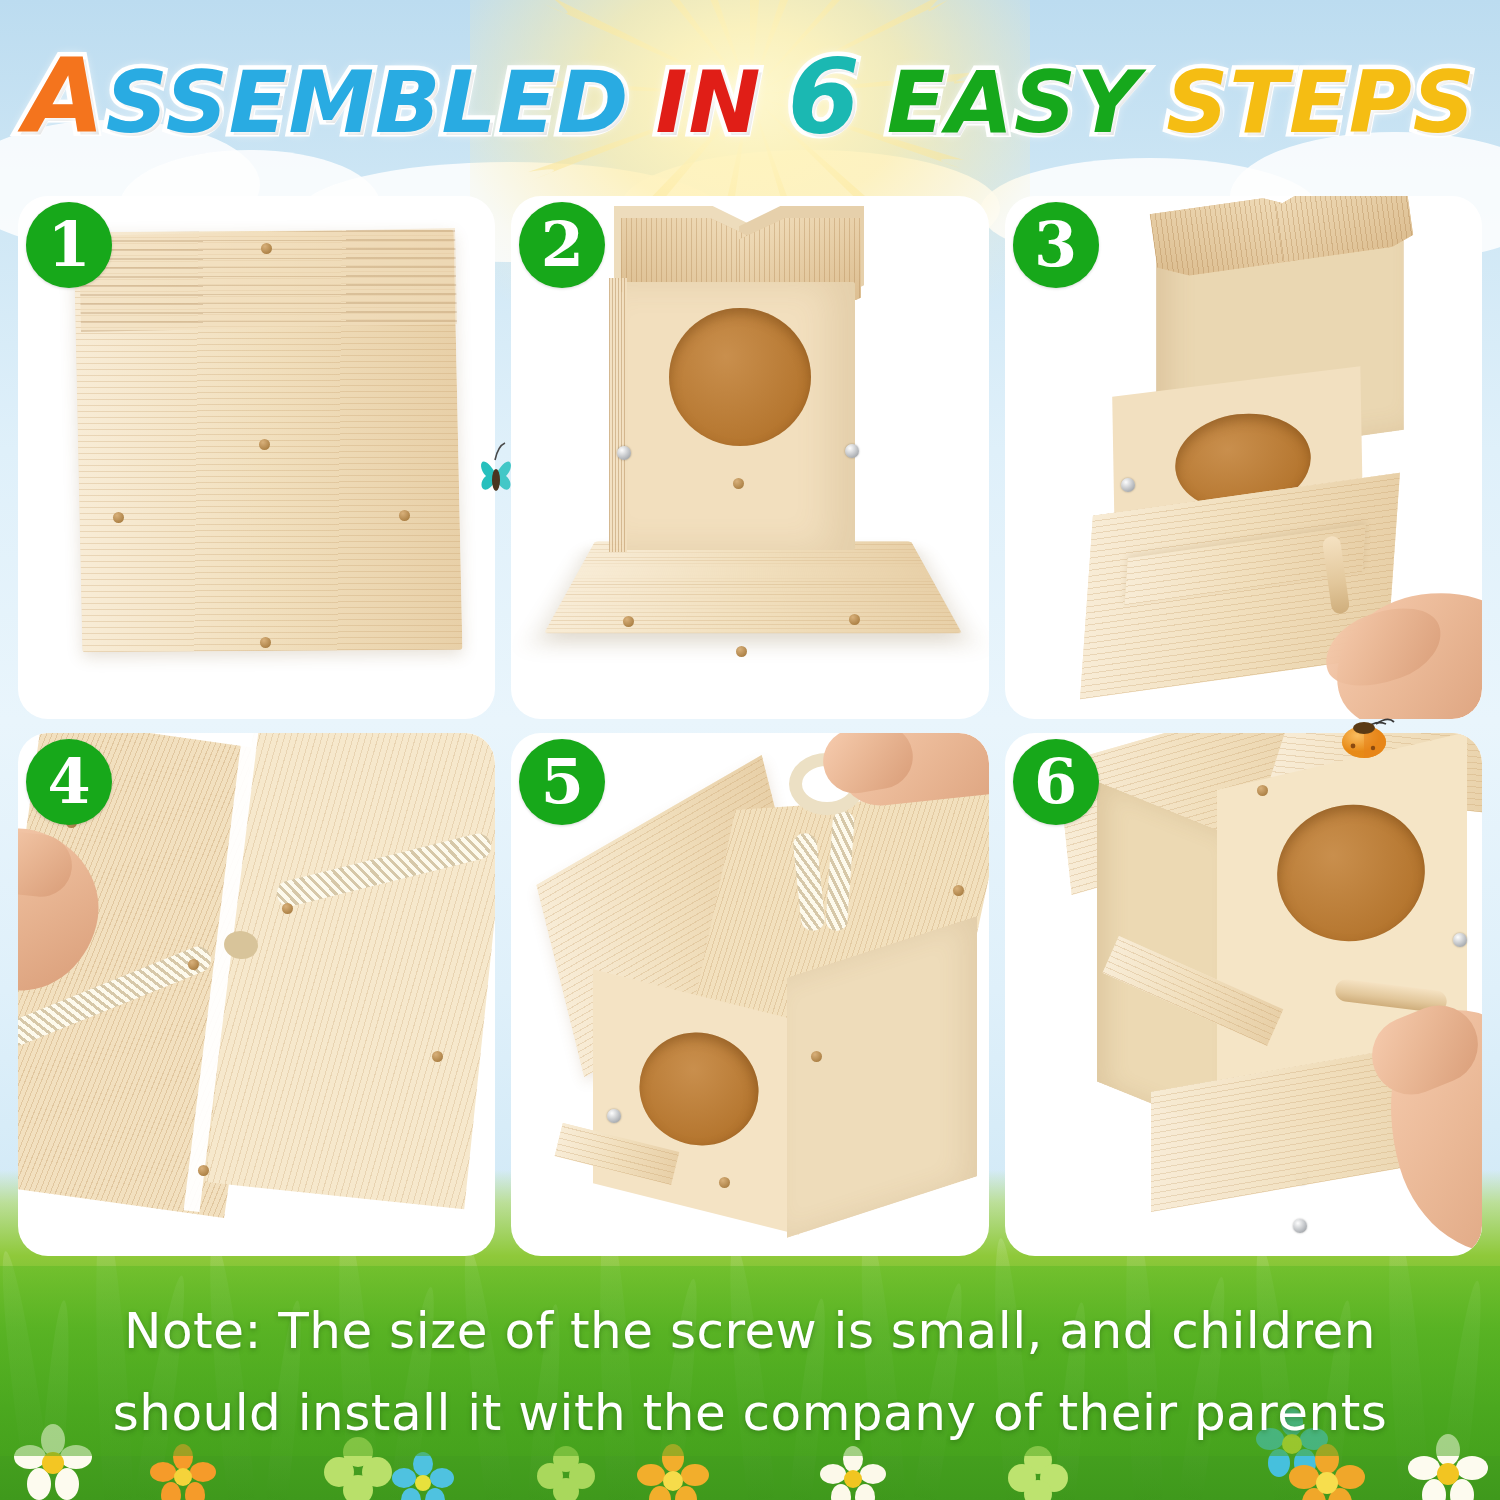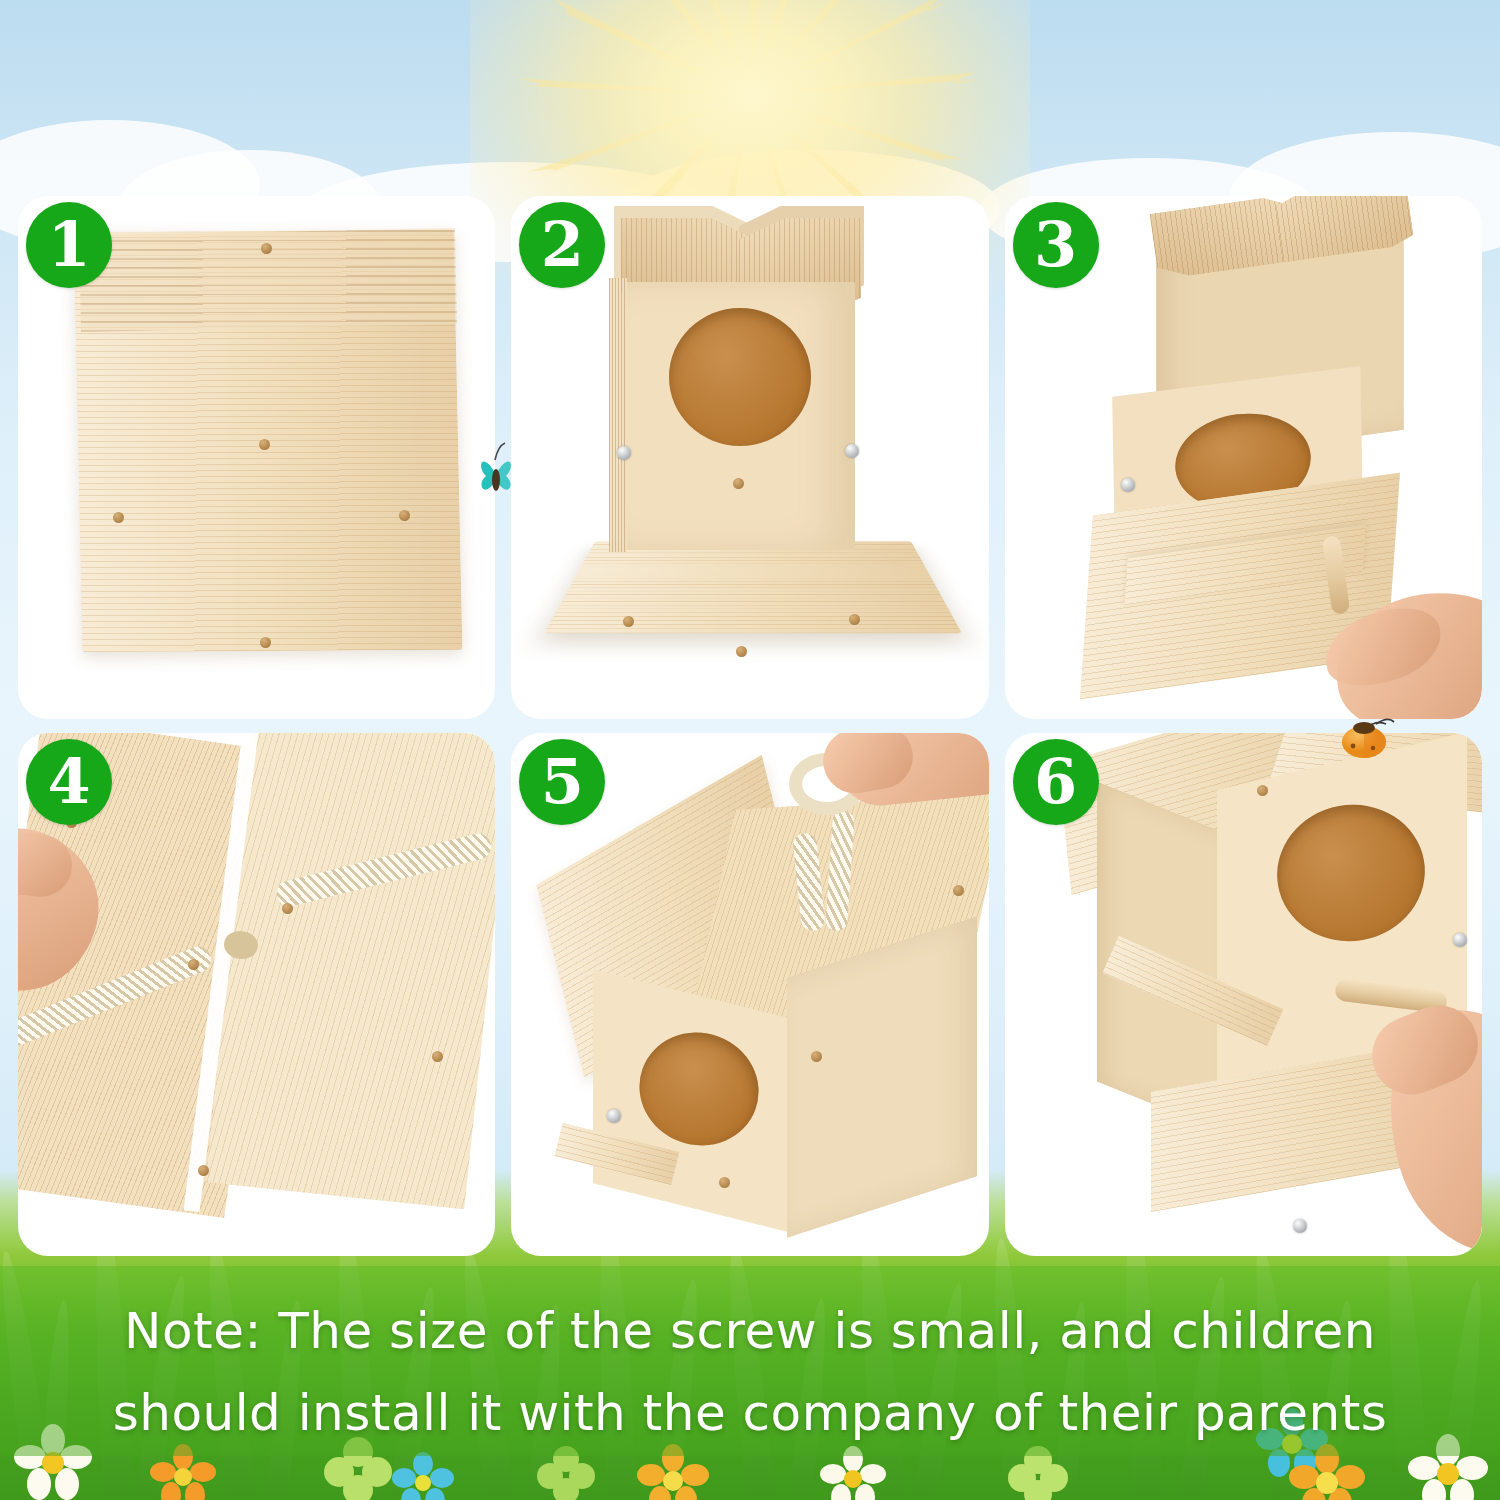--- a/index.html
+++ b/index.html
@@ -277,20 +277,23 @@
         <path d="M280 215 L62 300 Q108 284 58 292 Z"></path>
         <path d="M280 215 L46 206 Q92 208 48 198 Z"></path>
         <path d="M280 215 L74 124 Q118 146 80 116 Z"></path>
         <path d="M280 215 L140 48 Q170 92 152 42 Z"></path>
         <path d="M280 215 L212 14 Q222 64 198 18 Z"></path>
       </g>
     </svg>
     <div id="sunglow"></div>
   </div>
 
+  <div id="title">
+    <span class="w big" style="color:#F4741D">A</span><span class="w" style="color:#29ABE2">SSEMBLED</span><span class="sp"></span><span class="w" style="color:#E01E17">IN</span><span class="sp"></span><span class="w big" style="color:#1BB8B2">6</span><span class="sp"></span><span class="w" style="color:#16A81C">EASY</span><span class="sp"></span><span class="w" style="color:#F5BD13">STEPS</span>
+  </div>
 
   <div class="bug" style="left:476px; top:440px;">
     <svg width="40" height="64" viewBox="0 0 40 64">
       <path d="M20 34 C6 10 0 26 10 36 C0 44 8 60 20 40 Z" fill="#27c0bd"></path>
       <path d="M20 34 C34 10 40 26 30 36 C40 44 32 60 20 40 Z" fill="#27c0bd" opacity=".85"></path>
       <path d="M19 20 q3 -14 10 -17" stroke="#4a4a4a" stroke-width="1.6" fill="none"></path>
       <ellipse cx="20" cy="40" rx="4" ry="11" fill="#4a3520"></ellipse>
     </svg>
   </div>
 

